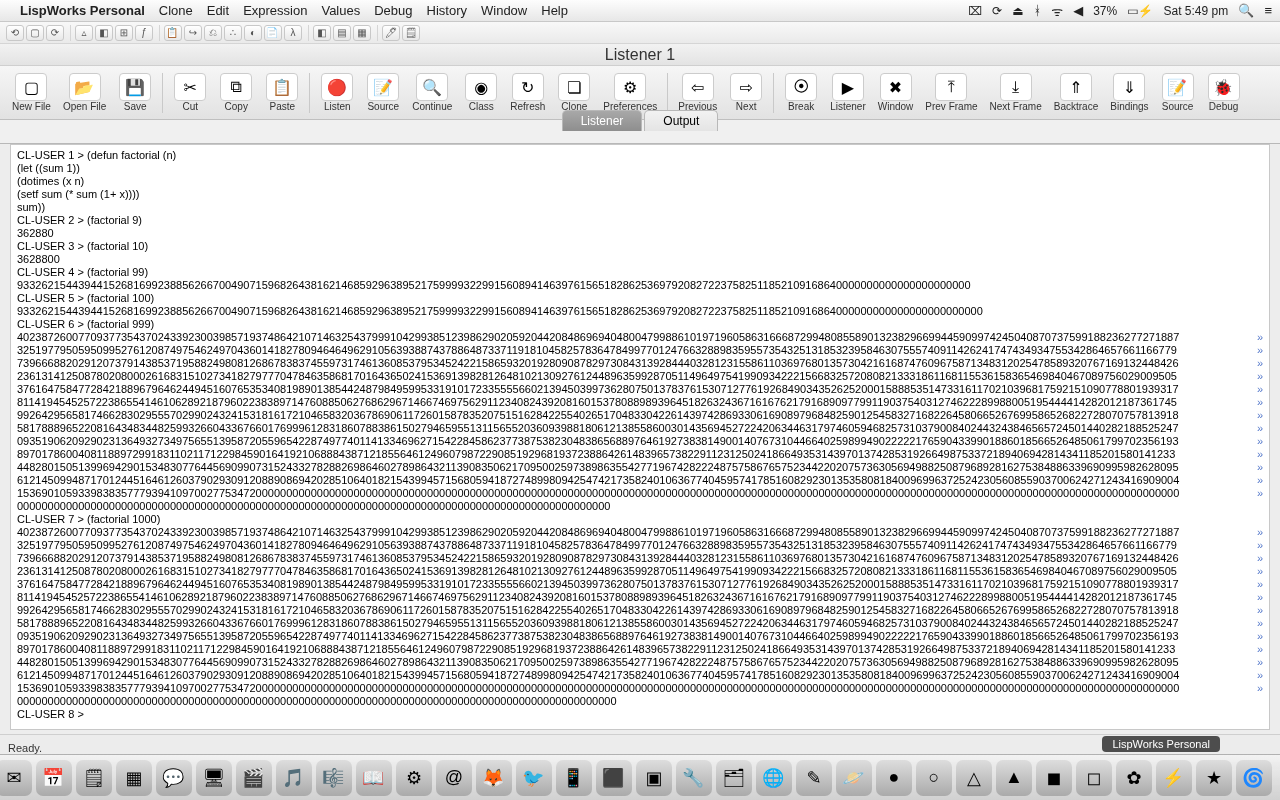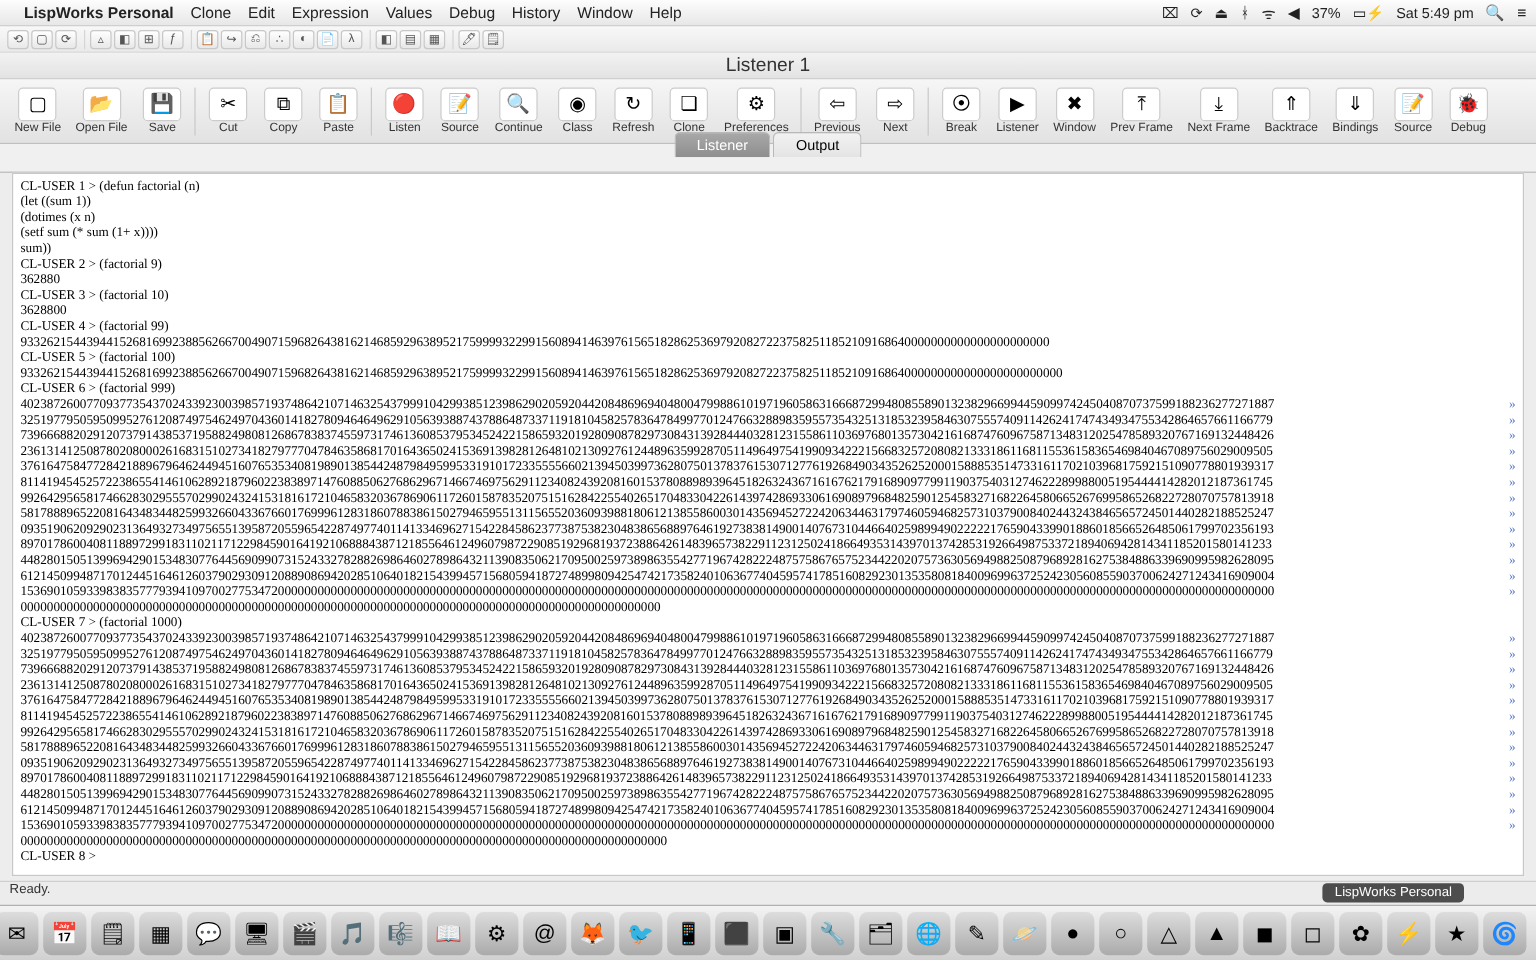--- a/index.html
+++ b/index.html
@@ -32,26 +32,26 @@
   .tbtn .tlabel { font-size:10px; color:#333; margin-top:0; white-space:nowrap; }
   .tsep { width:1px; height:40px; background:#c9c9c9; margin:0 4px; }
   
   
   .tab-strip { height:24px; background:#f0f0f0; display:flex; align-items:flex-end; justify-content:center; border-bottom:1px solid #b8b8b8; }
   .tab { padding:3px 18px; font-size:12px; border:1px solid #b8b8b8; border-bottom:none; border-radius:5px 5px 0 0; background:linear-gradient(#f2f2f2,#e4e4e4); margin:12px 1px; cursor:pointer; }
   .tab.active { background:linear-gradient(#a8a8a8,#8e8e8e); color:#fff; }
   
   
   .listener-wrap { position:absolute; top:144px; bottom:70px; left:10px; right:10px; background:#fff; border:1px solid #c8c8c8; overflow:hidden; }
-  .listener { width:100%; height:100%; overflow:auto; padding:4px 6px; font-family:Liberation Serif, serif; font-size:11px; line-height:13px; color:#000; white-space:pre; }
+  .listener { width:100%; height:100%; overflow:auto; padding:4px 6px; font-family:Liberation Sans, sans-serif; font-size:11px; line-height:13px; color:#000; white-space:pre; }
   .listener .line { white-space:nowrap; overflow:hidden; text-overflow:clip; position:relative; }
   .listener .wrap-long::after { content:"»"; color:#567acb; position:absolute; right:0; top:0; background:#fff; padding-left:2px; }
   
   
-  .footer { position:absolute; bottom:46px; left:0; right:0; height:20px; background:#ececec; border-top:1px solid #cfcfcf; display:flex; align-items:flex-start; padding:0 8px; font-size:11px; color:#333; }
+  .footer { position:absolute; bottom:46px; left:0; right:0; height:20px; background:#ececec; border-top:1px solid #cfcfcf; display:flex; align-items:flex-end; padding:0 8px; font-size:11px; color:#333; }
   .footer .right-label { position:absolute; right:60px; bottom:2px; background:rgba(60,60,60,.9); color:#fff; padding:2px 10px; border-radius:4px; font-size:11px; }
   
   
   .dock { position:absolute; bottom:0; left:0; right:0; height:46px; display:flex; align-items:center; justify-content:center; gap:4px; background:linear-gradient(rgba(255,255,255,.3),rgba(180,180,180,.5)); border-top:1px solid rgba(0,0,0,.15); padding:0 12px; }
   .dock .ditem { width:36px; height:36px; border-radius:7px; background:linear-gradient(#ddd,#aaa); display:flex; align-items:center; justify-content:center; font-size:18px; cursor:pointer; flex-shrink:0; }
   .dock .dsep { width:1px; height:34px; background:rgba(0,0,0,.25); margin:0 4px; }
 </style>
 </head>
 <body>
 

